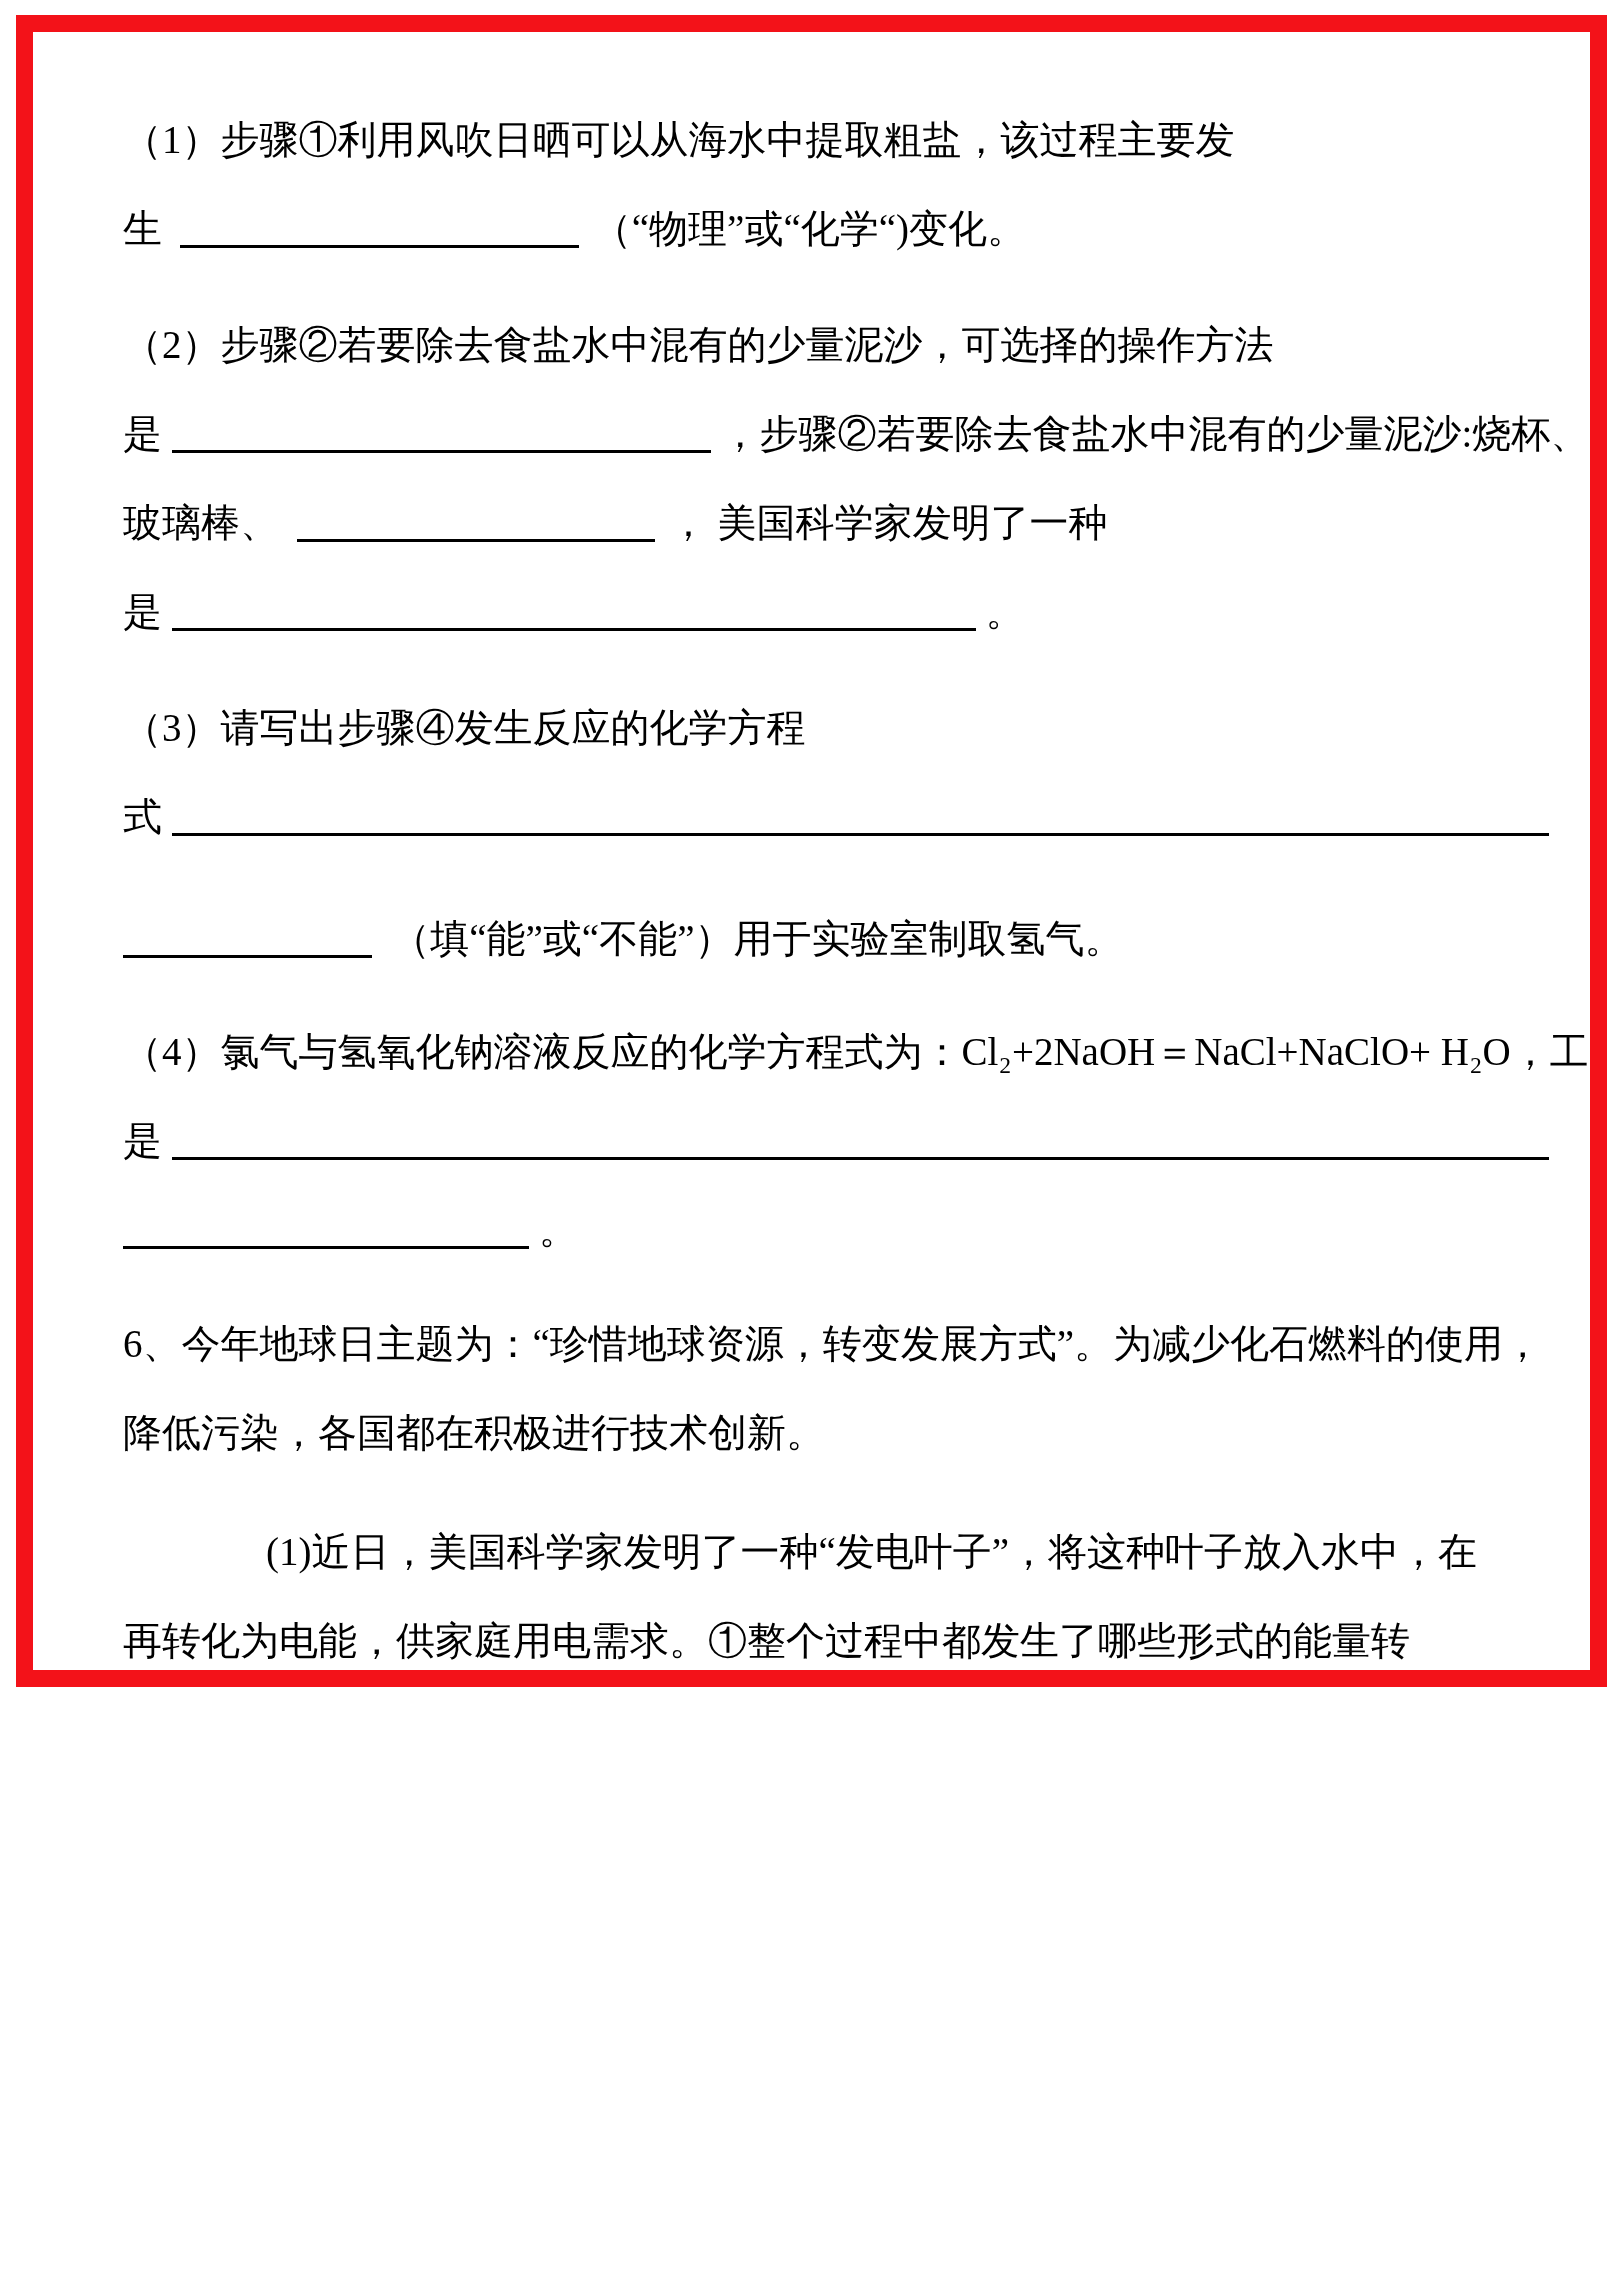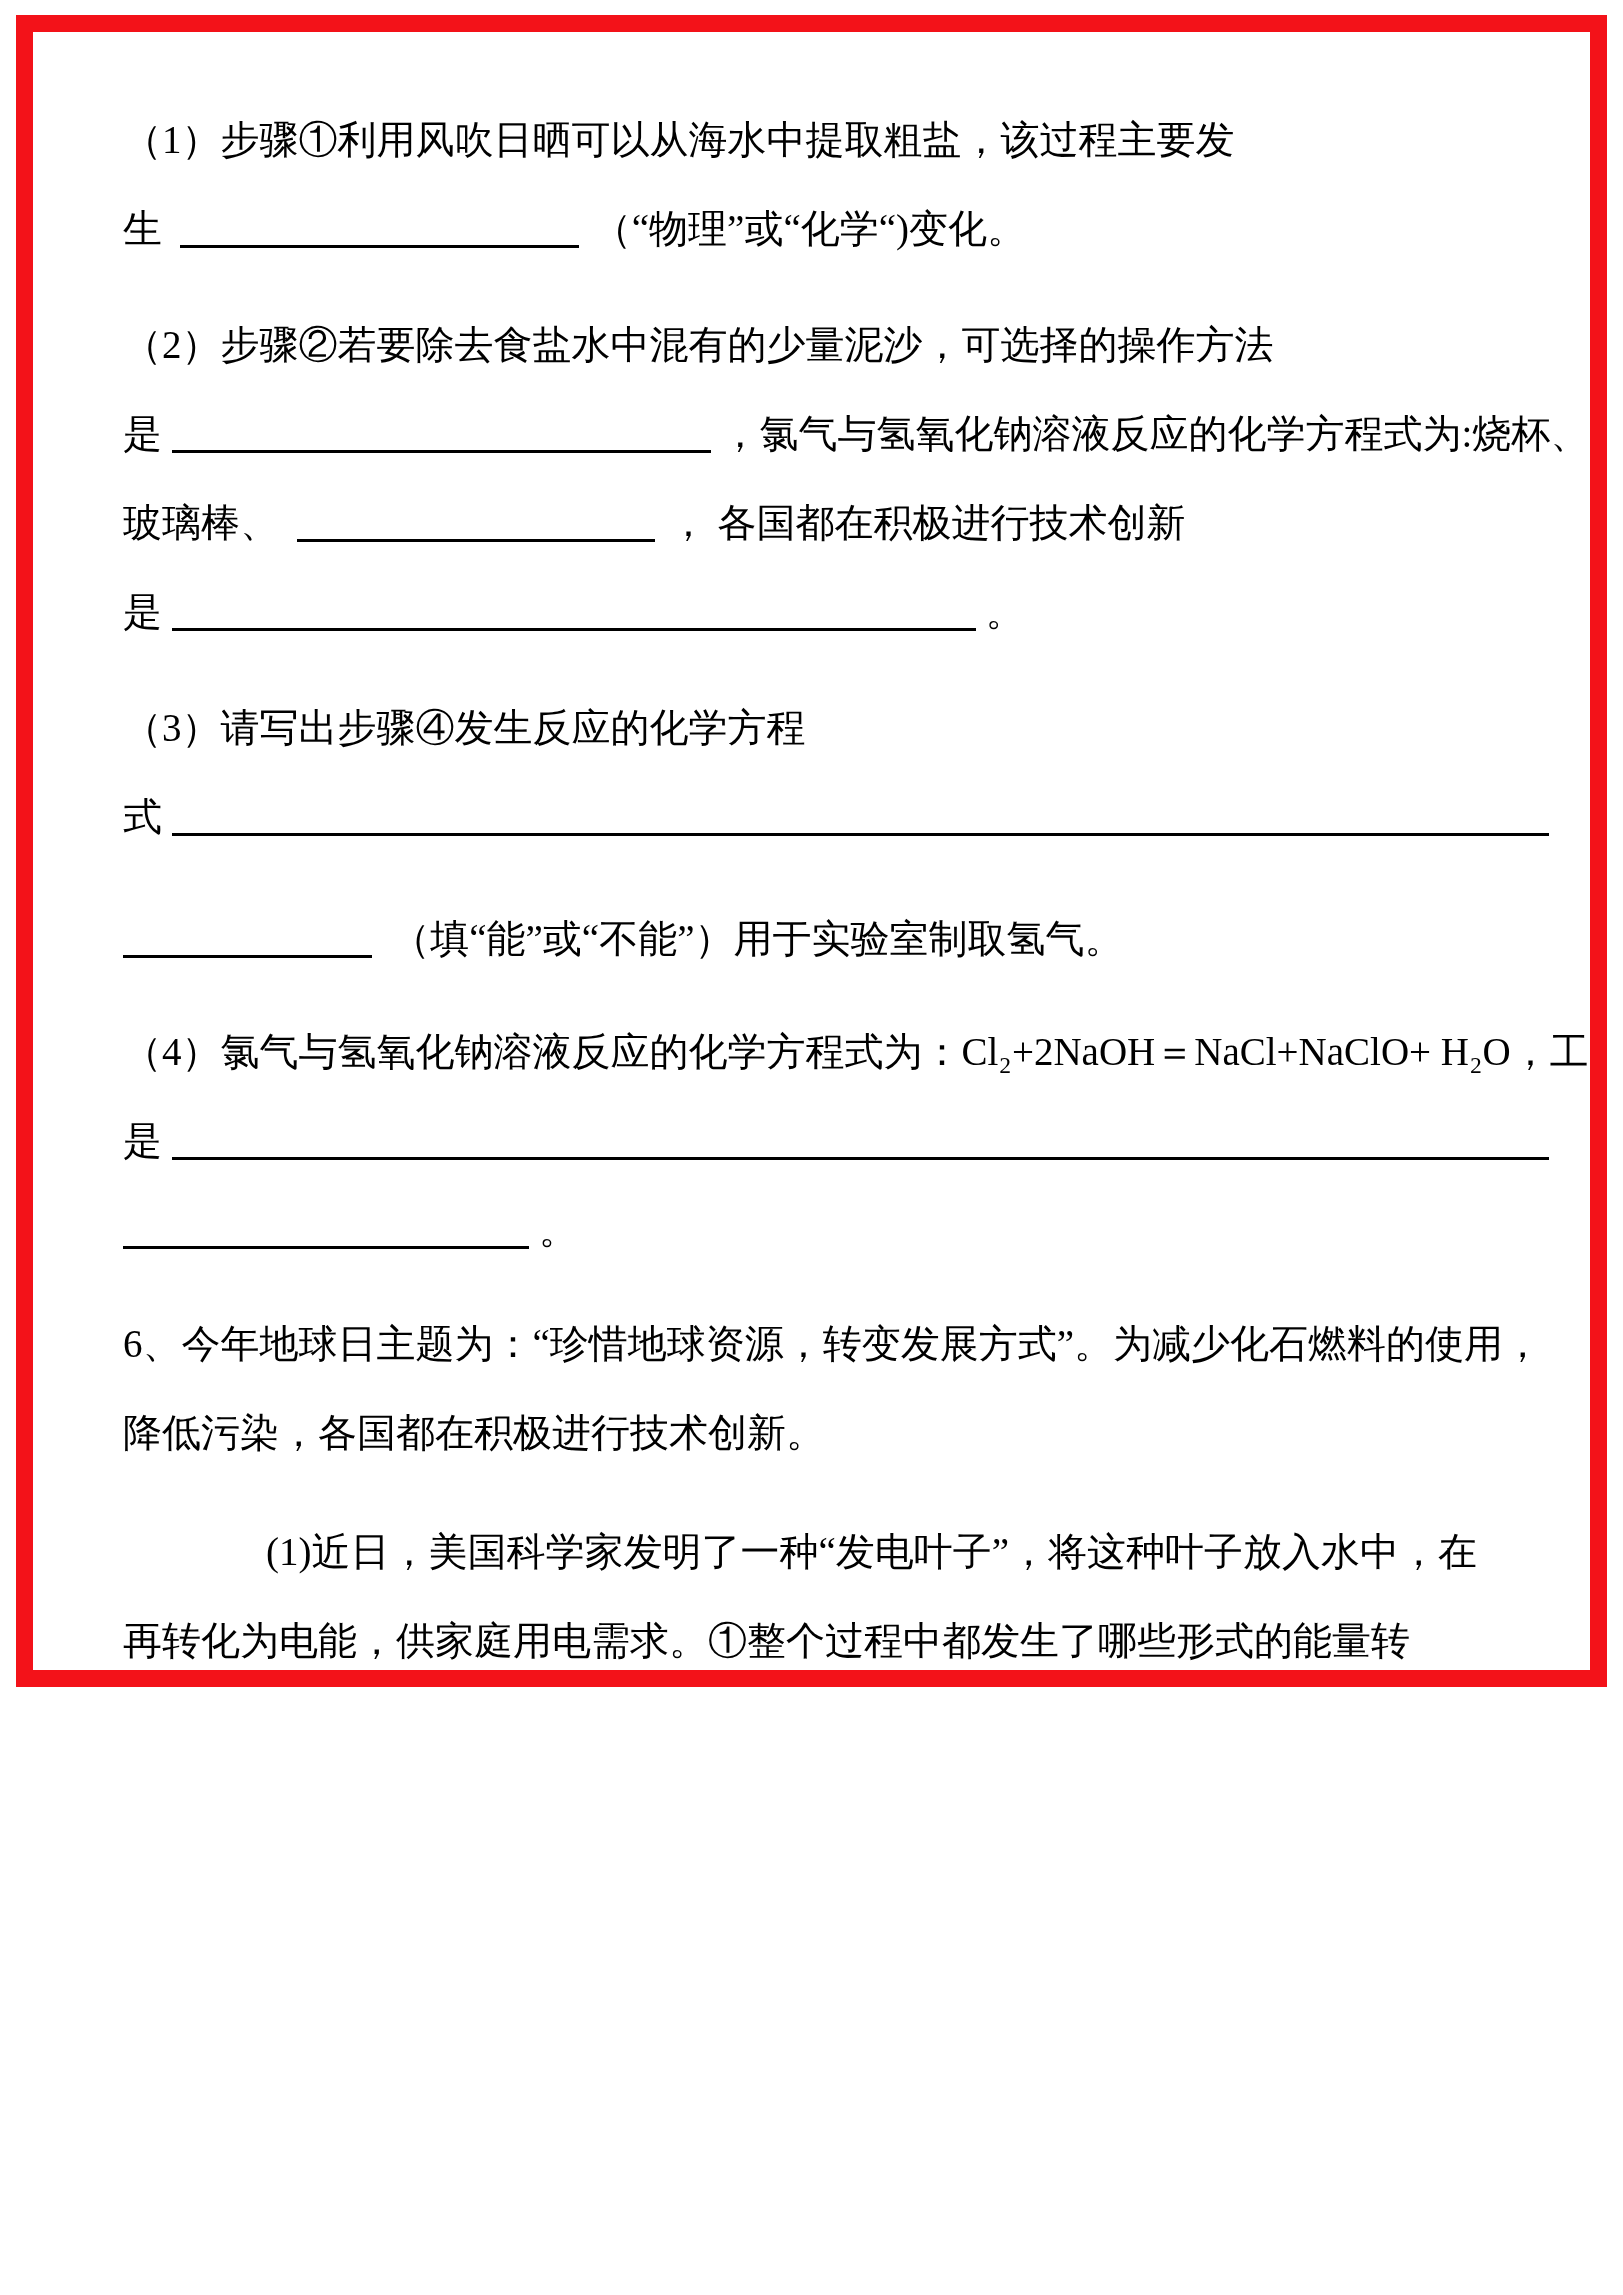--- a/index.html
+++ b/index.html
@@ -72,26 +72,26 @@
       </div>
     </div>
 
     <div class="para para-gap">
       <div class="line">
         <span>（2）步骤②若要除去食盐水中混有的少量泥沙，可选择的操作方法</span>
       </div>
       <div class="line">
         <span>是</span>
         <span class="blank w790"></span>
-        <span>，氯气与氢氧化钠溶液反应的化学方程式为:烧杯、</span>
+        <span>，步骤②若要除去食盐水中混有的少量泥沙:烧杯、</span>
       </div>
       <div class="line">
         <span>玻璃棒、</span>
         <span class="blank sp w525"></span>
-        <span>，  各国都在积极进行技术创新</span>
+        <span>，  美国科学家发明了一种</span>
       </div>
       <div class="line">
         <span>是</span>
         <span class="blank w1180"></span>
         <span>。</span>
       </div>
     </div>
 
     <div class="para para-gap">
       <div class="line">

